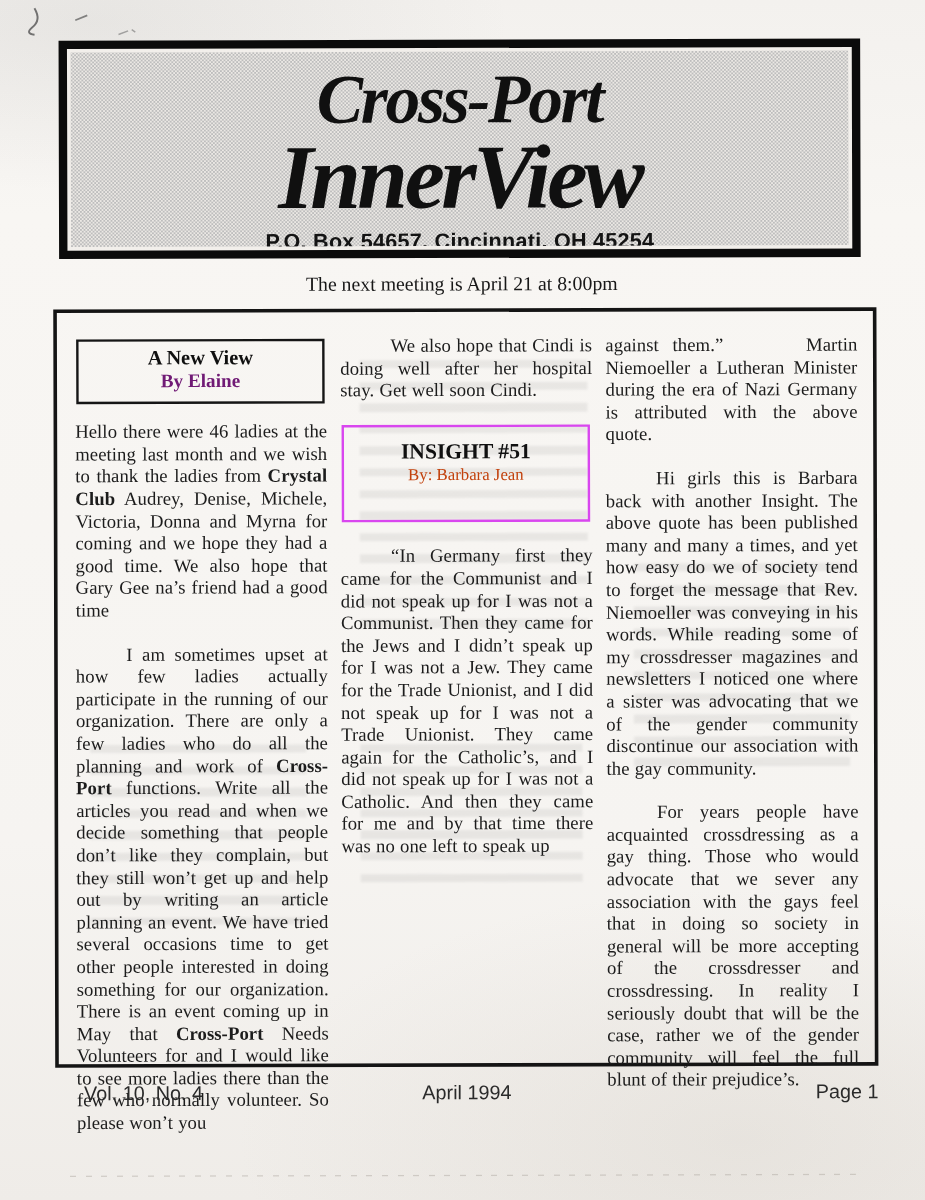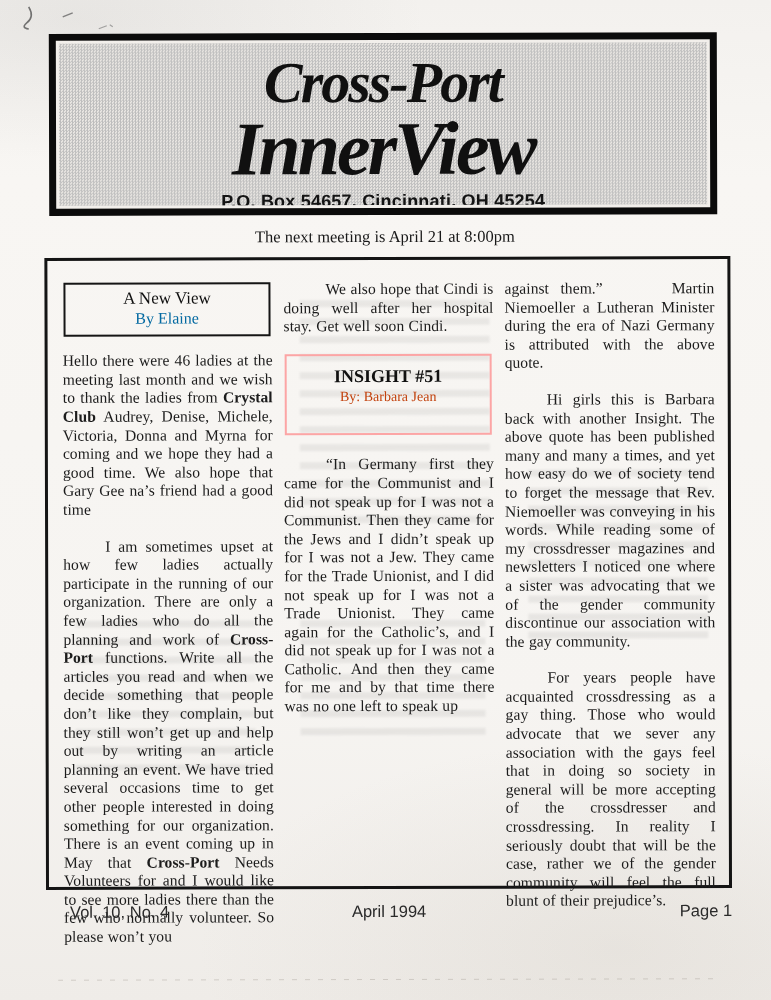--- a/index.html
+++ b/index.html
@@ -54,25 +54,25 @@
     margin:0 0 18px;letter-spacing:.05px;word-spacing:.4px;color:#1c1c1c;
   }
   .para:last-child{margin-bottom:0;}
   .indent{text-indent:42px;}
   .b{font-weight:bold;}
 
   .headbox{
     border:2px solid #151515;text-align:center;
     margin:2px 2px 15px 1px;padding:3px 2px 6px;
   }
-  .headbox .hb-title{font-weight:normal;font-size:17px;line-height:1.25;color:#101010;}
-  .headbox .hb-byline{font-size:16px;line-height:1.25;color:#0369a1;}
+  .headbox .hb-title{font-weight:bold;font-size:17px;line-height:1.25;color:#101010;}
+  .headbox .hb-byline{font-size:16px;line-height:1.25;color:#701a75;font-weight:bold;}
 
   .insightbox{
-    border:2px solid #fca5a5;text-align:center;
+    border:2px solid #d946ef;text-align:center;
     margin:15px 2px 20px 1px;padding:9px 2px 27px;
   }
   .insightbox .hb-title{font-weight:bold;font-size:18px;line-height:1.3;color:#101010;}
   .insightbox .hb-byline{font-size:14px;line-height:1.3;color:#c2410c;}
 
   
   .footer{
     position:absolute;left:45px;top:902px;width:686px;
     font:16.5px/1.2 "Liberation Sans", sans-serif;color:#2a2a2a;
   }

